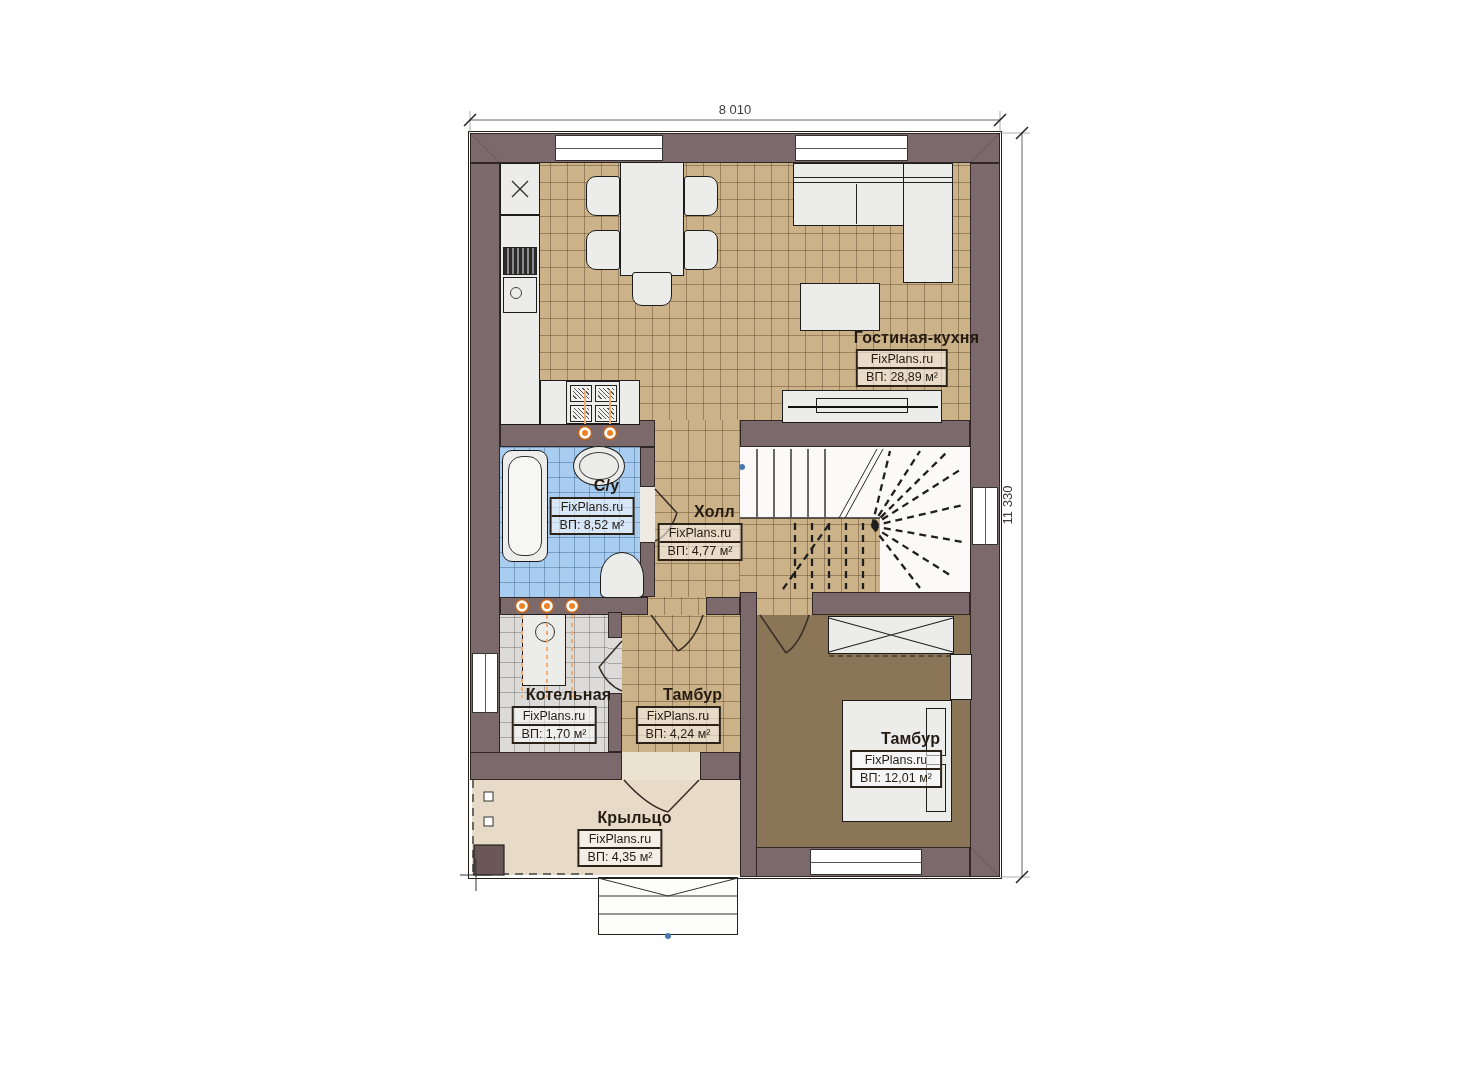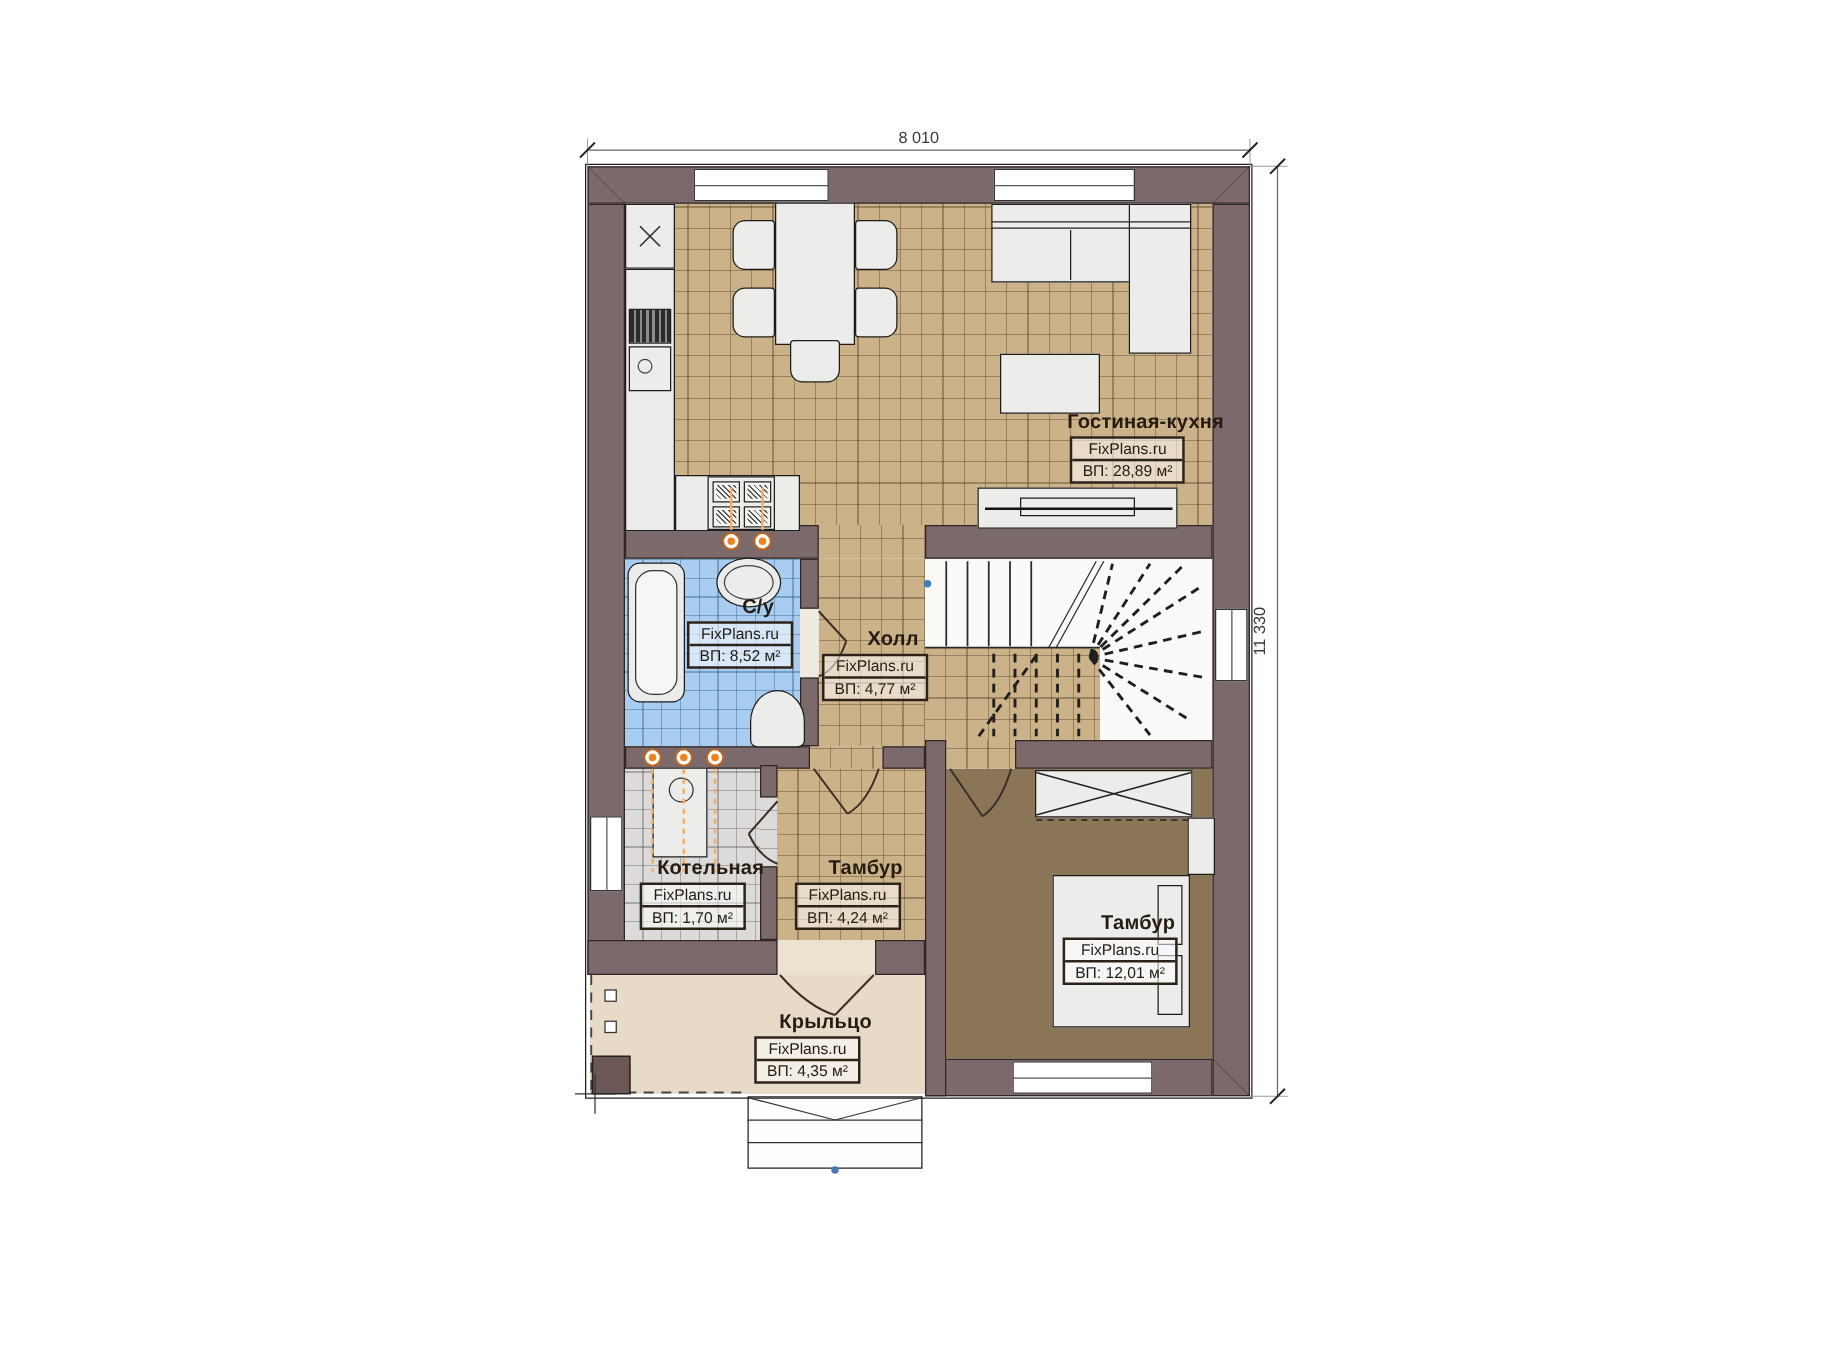--- a/index.html
+++ b/index.html
@@ -272,21 +272,21 @@
       <div class="room-area">ВП: 4,24 м²</div>
     </div>
   </div>
   <div class="room-label" style="left:896px;top:730px">
     <div class="room-name">Тамбур</div>
     <div class="room-box">
       <div class="room-brand">FixPlans.ru</div>
       <div class="room-area">ВП: 12,01 м²</div>
     </div>
   </div>
-  <div class="room-label" style="left:646px;top:809px">
+  <div class="room-label" style="left:620px;top:809px">
     <div class="room-name">Крыльцо</div>
     <div class="room-box">
       <div class="room-brand">FixPlans.ru</div>
       <div class="room-area">ВП: 4,35 м²</div>
     </div>
   </div>
 
 </div>
 
 </body></html>

